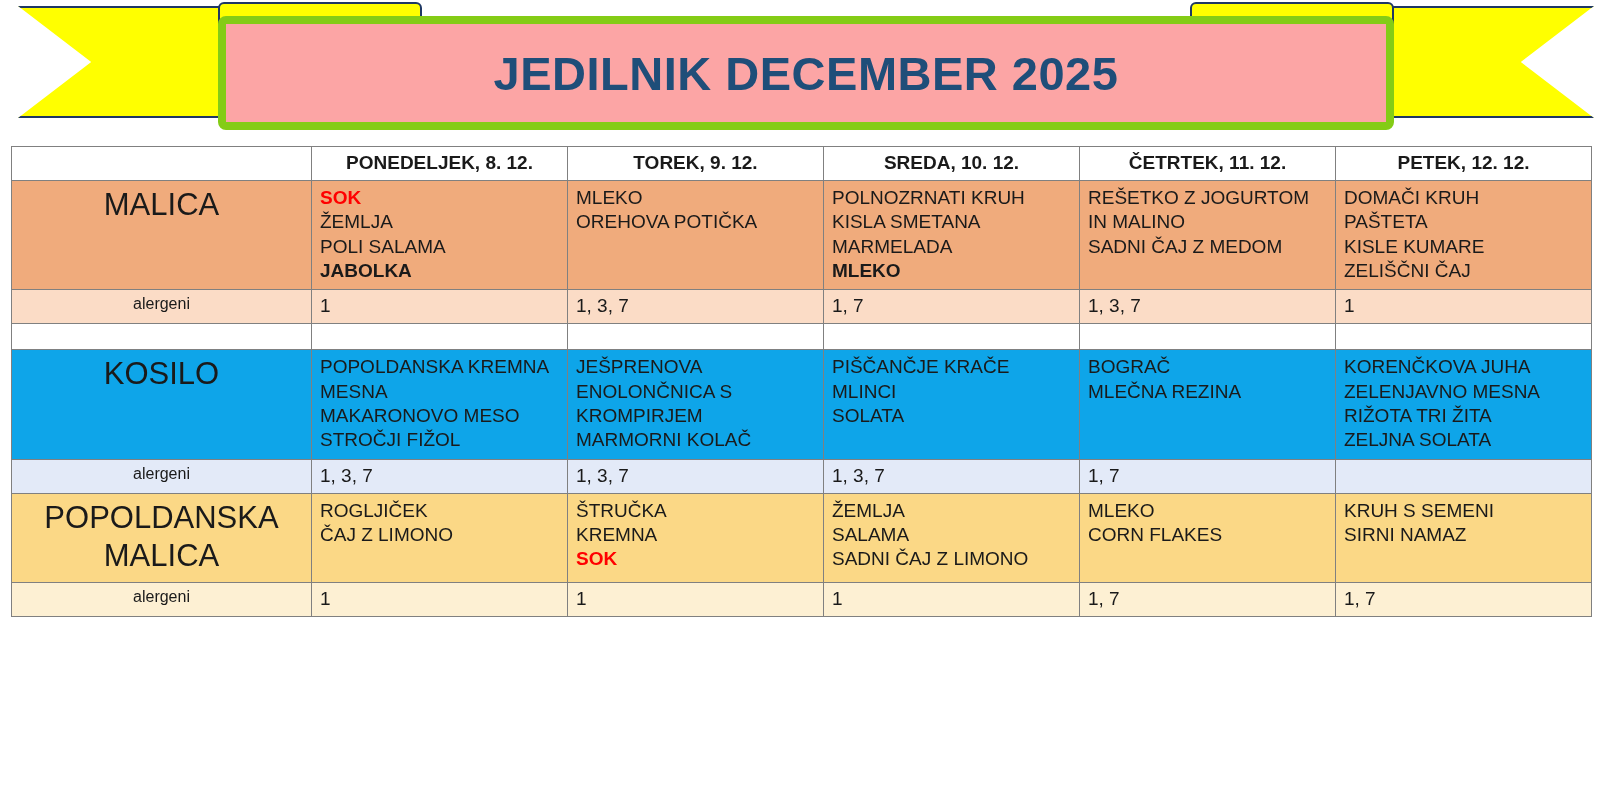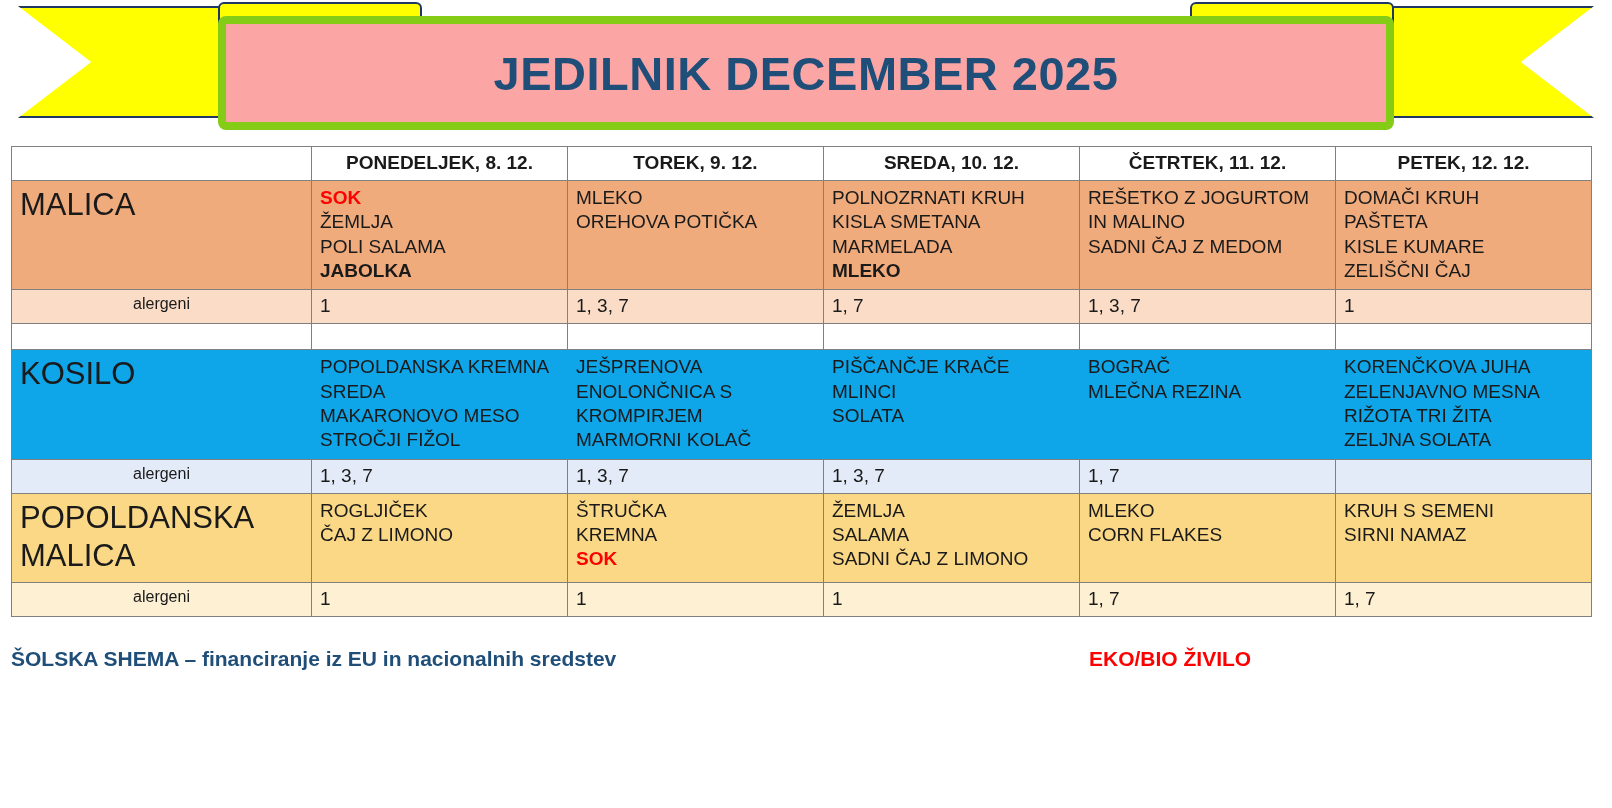--- a/index.html
+++ b/index.html
@@ -90,20 +90,21 @@
     text-align: center;
     font-weight: bold;
     font-size: 19px;
     background: #ffffff;
     padding: 7px 4px;
     vertical-align: middle;
   }
   th.corner { background: #ffffff; border-left: 1px solid #808080; }
 
   .rowlabel {
+    text-align: center;
     vertical-align: middle;
     font-size: 31px;
     font-weight: normal;
     line-height: 1.25;
   }
   .alerg-label {
     text-align: center;
     vertical-align: middle;
     font-size: 16px;
   }
@@ -253,21 +254,21 @@
       <td></td>
       <td></td>
       <td></td>
     </tr>
 
     <tr class="kosilo-row">
       <td class="rowlabel">KOSILO</td>
       <td>
         <div class="cell-lines">
           <div>POPOLDANSKA KREMNA</div>
-          <div>SREDA</div>
+          <div>MESNA</div>
           <div>MAKARONOVO MESO</div>
           <div>STROČJI FIŽOL</div>
         </div>
       </td>
       <td>
         <div class="cell-lines">
           <div>JEŠPRENOVA</div>
           <div>ENOLONČNICA S</div>
           <div>KROMPIRJEM</div>
           <div>MARMORNI KOLAČ</div>
@@ -347,17 +348,13 @@
       <td>1</td>
       <td>1</td>
       <td>1</td>
       <td>1, 7</td>
       <td>1, 7</td>
     </tr>
   </tbody>
 </table>
 
 <div class="footer">
-  <div class="footer-row1">
-    <div class="footer-eu">ŠOLSKA SHEMA – financiranje iz EU in nacionalnih sredstev</div>
-    <div class="footer-eko">EKO/BIO ŽIVILO</div>
-  </div>
 </div>
 
 </body></html>

